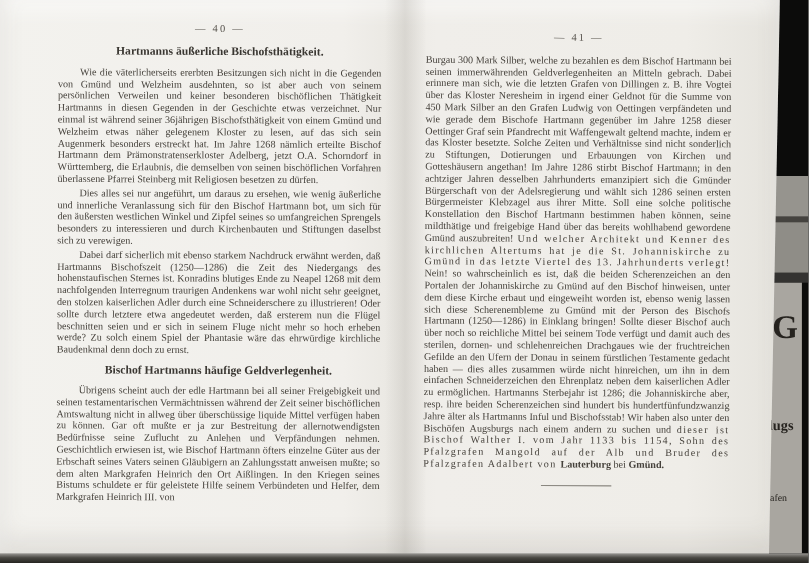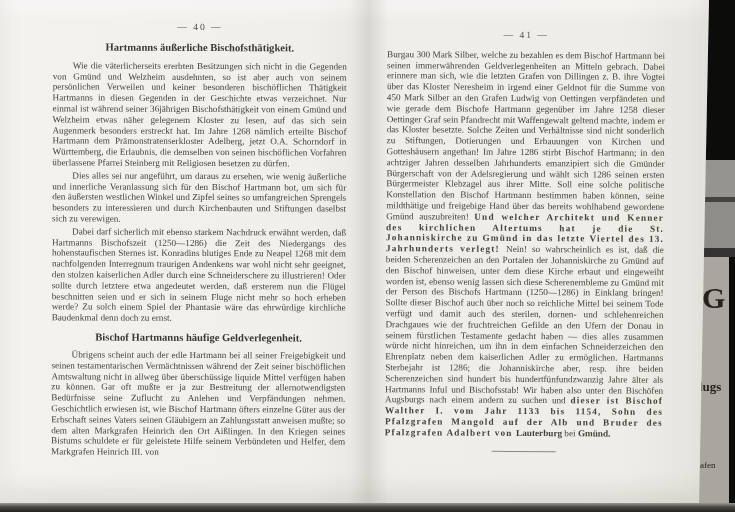--- a/index.html
+++ b/index.html
@@ -8,37 +8,37 @@
   
   .band{position:absolute;}
   .band1{left:696px;top:160px;width:39px;height:37px;background:#96948e;}
   .dline1{left:696px;top:197px;width:39px;height:5px;background:#45433f;}
   .band2{left:697px;top:202px;width:38px;height:46px;background:#8f8d87;}
   .dline2{left:697px;top:248px;width:38px;height:9px;background:#343331;}
   .fragstrip{left:699px;top:257px;width:30px;height:246px;background:#a9a6a0;
              color:#26231f;overflow:hidden;}
   .frag-g{position:absolute;top:26px;left:3px;font-size:30px;font-weight:bold;line-height:30px;}
   .frag-w1{position:absolute;top:122px;left:0px;font-size:13px;font-weight:bold;}
-  .frag-w2{position:absolute;top:203px;left:1px;font-size:9px;}
+  .frag-w2{position:absolute;top:190px;left:1px;font-size:9px;}
   
   .spread{position:absolute;left:0;top:0;width:709px;height:504px;
           clip-path:polygon(0 0,100% 0,98.6% 100%,0 100%);
           background:linear-gradient(to right,#f3f2ee 0%,#f1efeb 44%,#ebe9e4 49.5%,#f0eeea 56%,#efede8 88%,#e5e3dd 100%);
           box-shadow:inset 0 -14px 22px rgba(90,85,75,0.12), inset 0 10px 18px rgba(255,255,255,0.5);}
   .gutter{position:absolute;left:350px;top:0;width:38px;height:100%;
           background:linear-gradient(to right,rgba(0,0,0,0),rgba(110,105,95,0.16) 48%,rgba(0,0,0,0));}
   .page{position:absolute;color:#46423c;font-size:9.2px;line-height:10.8px;text-align:justify;}
   .page p{margin:1px 0 2px 0;}
   .page .indent{text-indent:20px;}
   .pagenum{text-align:center;font-size:9.5px;letter-spacing:2px;color:#55514b;margin-bottom:9px;}
   .heading{font-weight:bold;text-align:center;font-size:10.6px;line-height:12px;color:#3a3732;margin:0 0 7px 0;}
   .heading.second{margin:8px 0 6px 0;}
   .left-page{left:52px;top:22px;width:294px;transform:rotate(0.25deg);}
   .right-page{left:386px;top:30px;width:278px;transform:rotate(0.35deg);}
-  .sperr{letter-spacing:1.2px;font-weight:bold;}
+  .sperr{letter-spacing:1.2px;}
   .rule{width:64px;height:1px;background:#8a8780;margin:13px auto 0 auto;}
   .bottom-band{position:absolute;left:0;bottom:0;width:735px;height:9px;
           background:linear-gradient(to bottom,#9a9894 0%,#4a4843 45%,#24231f 100%);}
 </style>
 </head>
 <body>
 
 <div id="root">
 
   <div class="band band1"></div>

